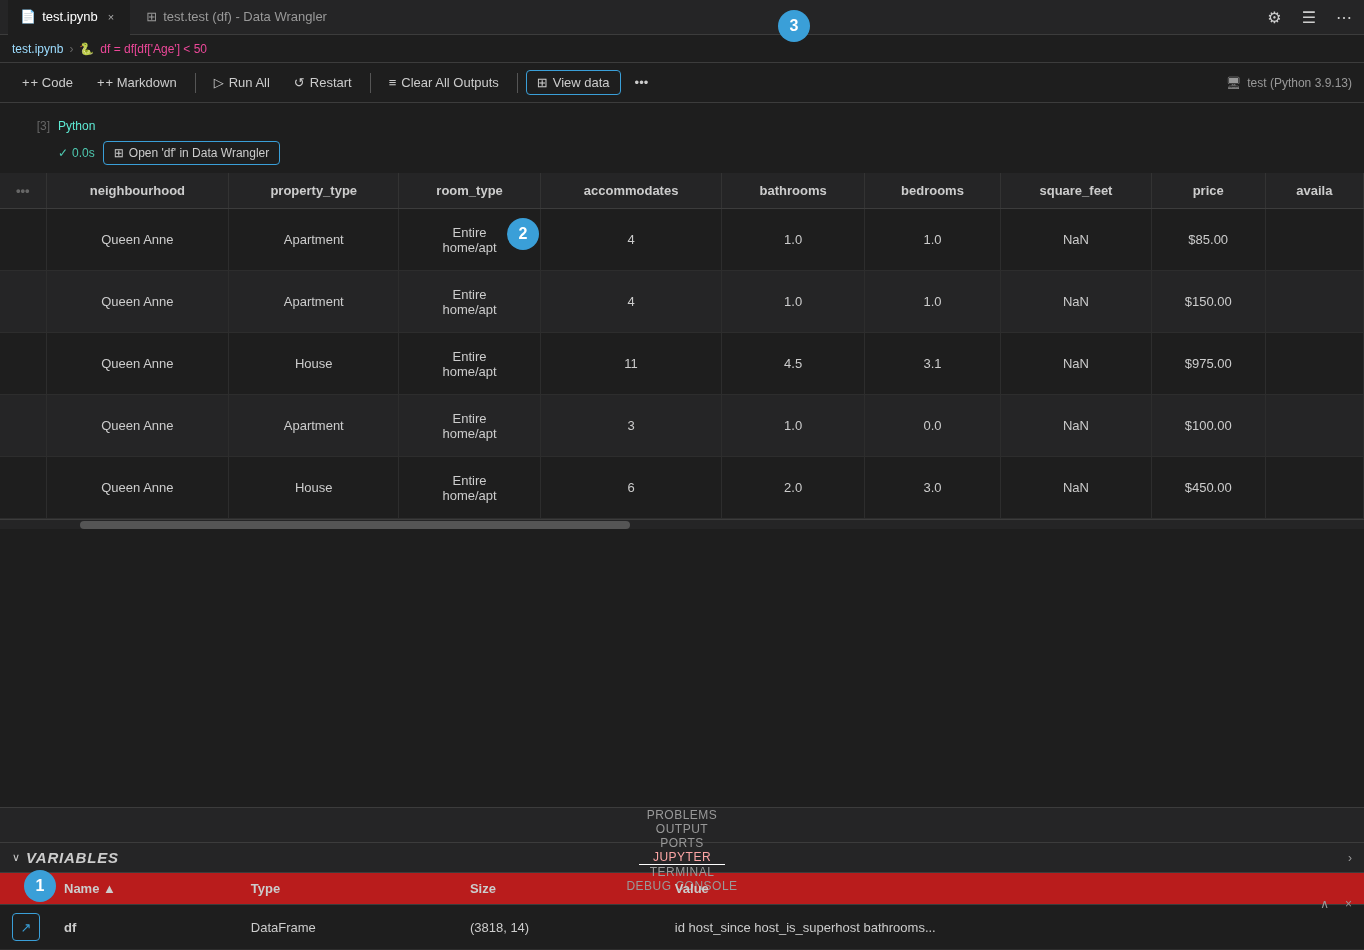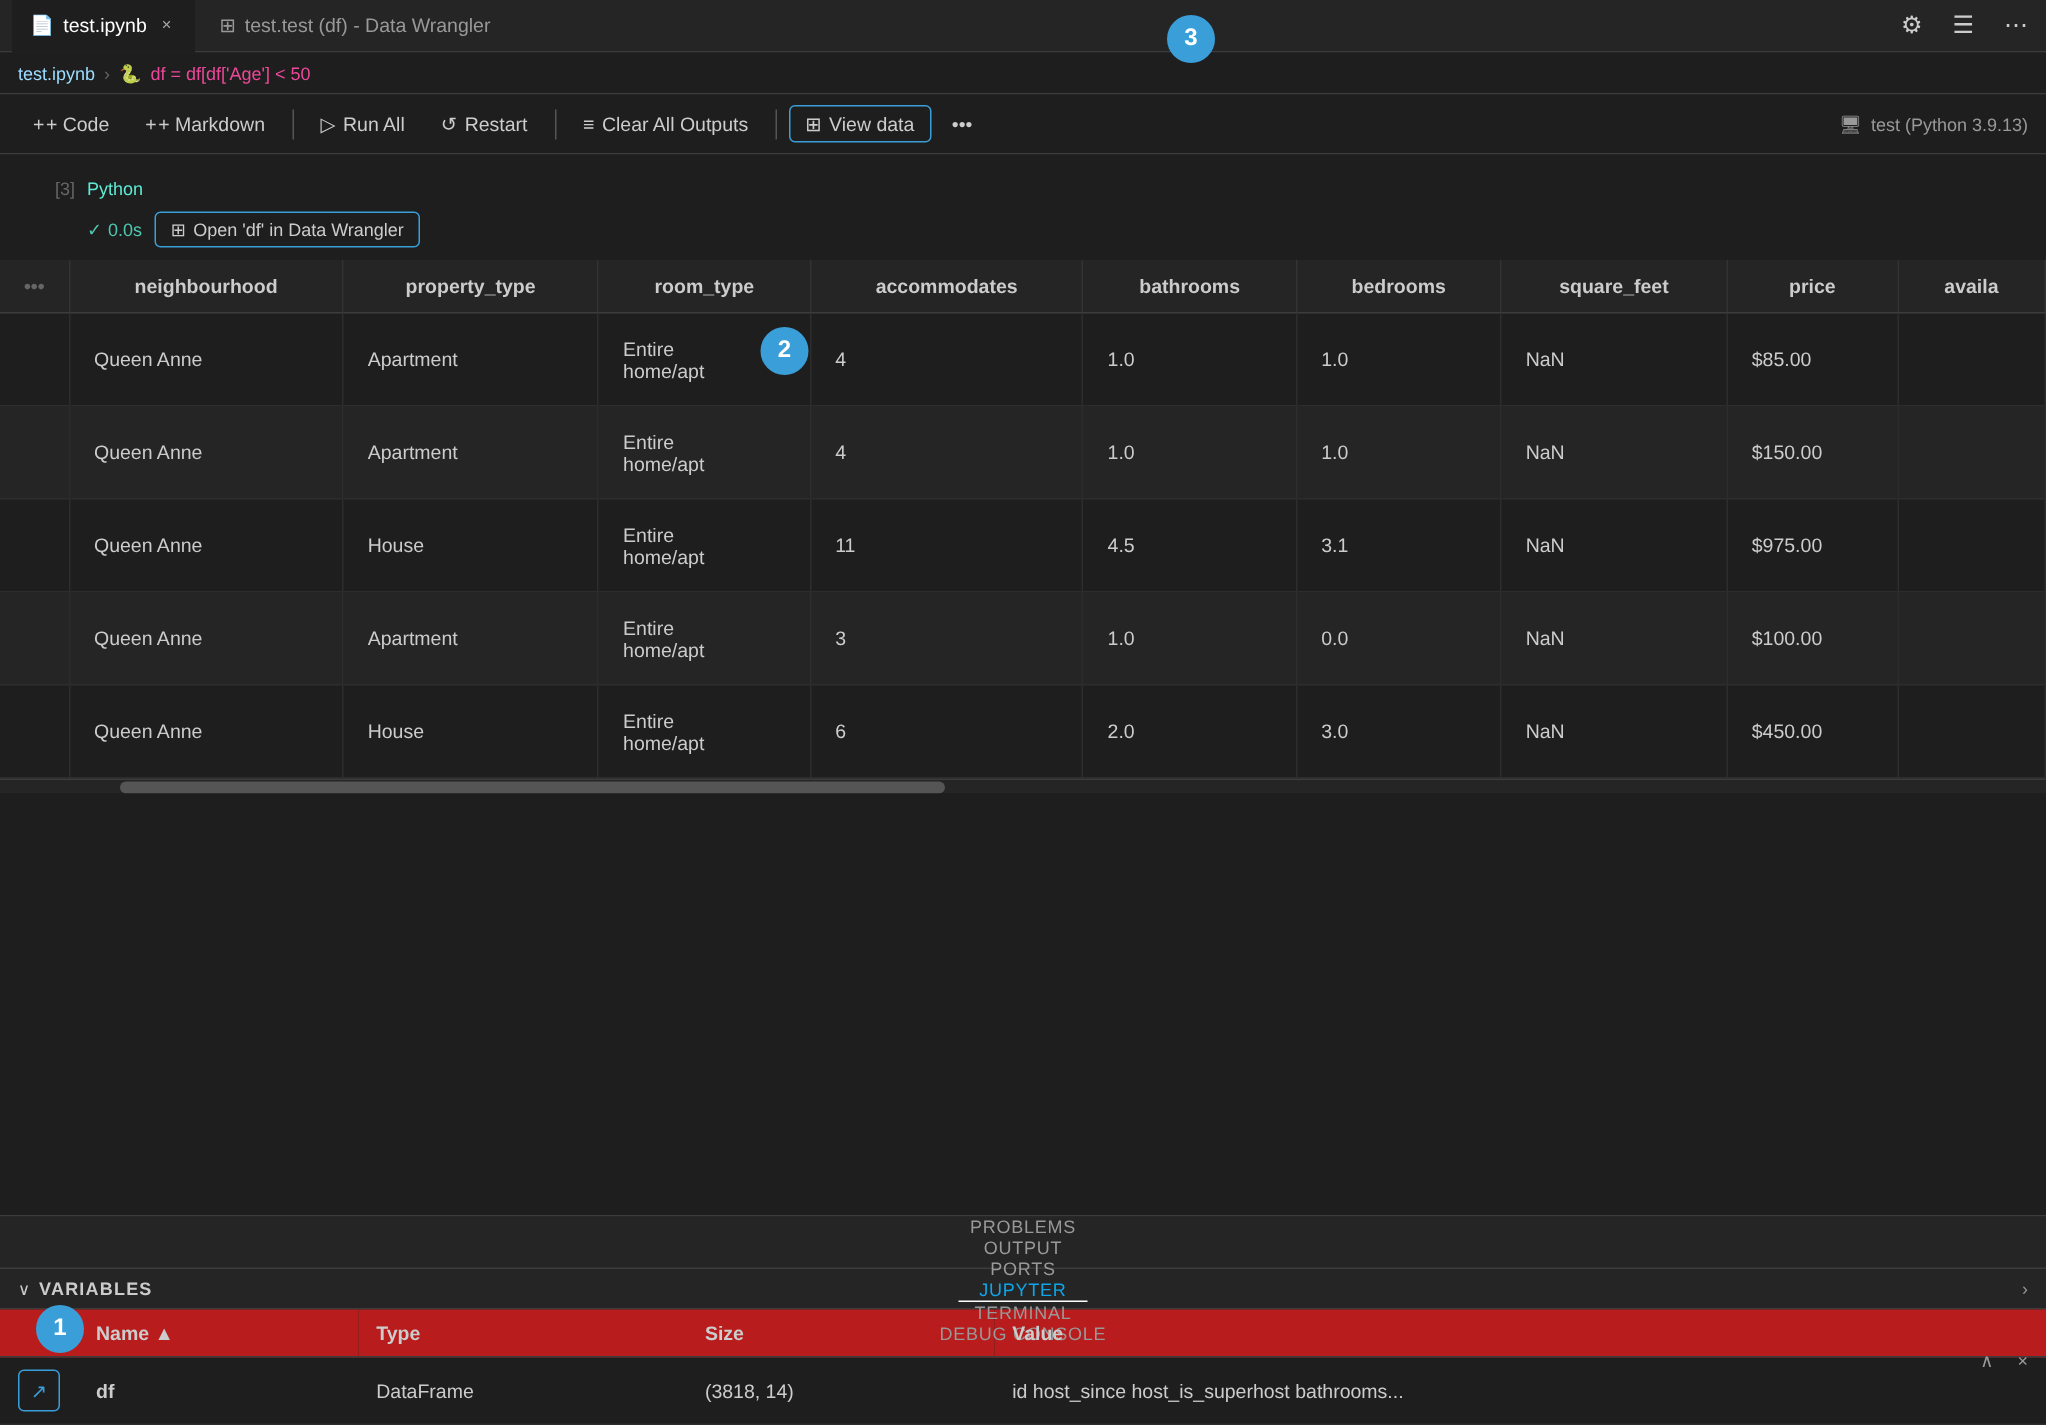--- a/index.html
+++ b/index.html
@@ -208,20 +208,21 @@
       border-bottom: 1px solid #3c3c3c;
       border-right: 1px solid #333;
       white-space: nowrap;
     }
     .data-table th:first-child {
       width: 40px;
       color: #666;
     }
     .data-table td {
       padding: 0 16px;
+      text-align: center;
       border-bottom: 1px solid #2d2d2d;
       border-right: 1px solid #2d2d2d;
       color: #cccccc;
       font-size: 13px;
       height: 62px;
     }
     .data-table td:first-child {
       color: #666;
     }
     .data-table tr:nth-child(even) td {
@@ -266,21 +267,21 @@
       height: 35px;
       display: flex;
       align-items: center;
       color: #999;
       font-size: 12px;
       cursor: pointer;
       text-transform: uppercase;
       letter-spacing: 0.5px;
     }
     .panel-tab.active {
-      color: #0ea5e9;
+      color: #fca5a5;
       border-bottom: 1px solid #fff;
     }
     .panel-tab-icons {
       margin-left: auto;
       display: flex;
       gap: 8px;
       color: #999;
     }
     .panel-tab-icon {
       cursor: pointer;
@@ -293,25 +294,26 @@
     .variables-header {
       display: flex;
       align-items: center;
       gap: 6px;
       padding: 6px 12px;
       background: #252526;
       cursor: pointer;
       border-bottom: 1px solid #3c3c3c;
     }
     .variables-header-text {
-      font-size: 12px;
+      font-size: 15px;
       font-weight: 700;
       text-transform: uppercase;
       letter-spacing: 0.8px;
       color: #ccc;
+      font-style: italic;
     }
     .variables-table {
       width: 100%;
       border-collapse: collapse;
     }
     .variables-table th {
       background: #b91c1c;
       color: #ccc;
       font-weight: 700;
       font-size: 13px;

